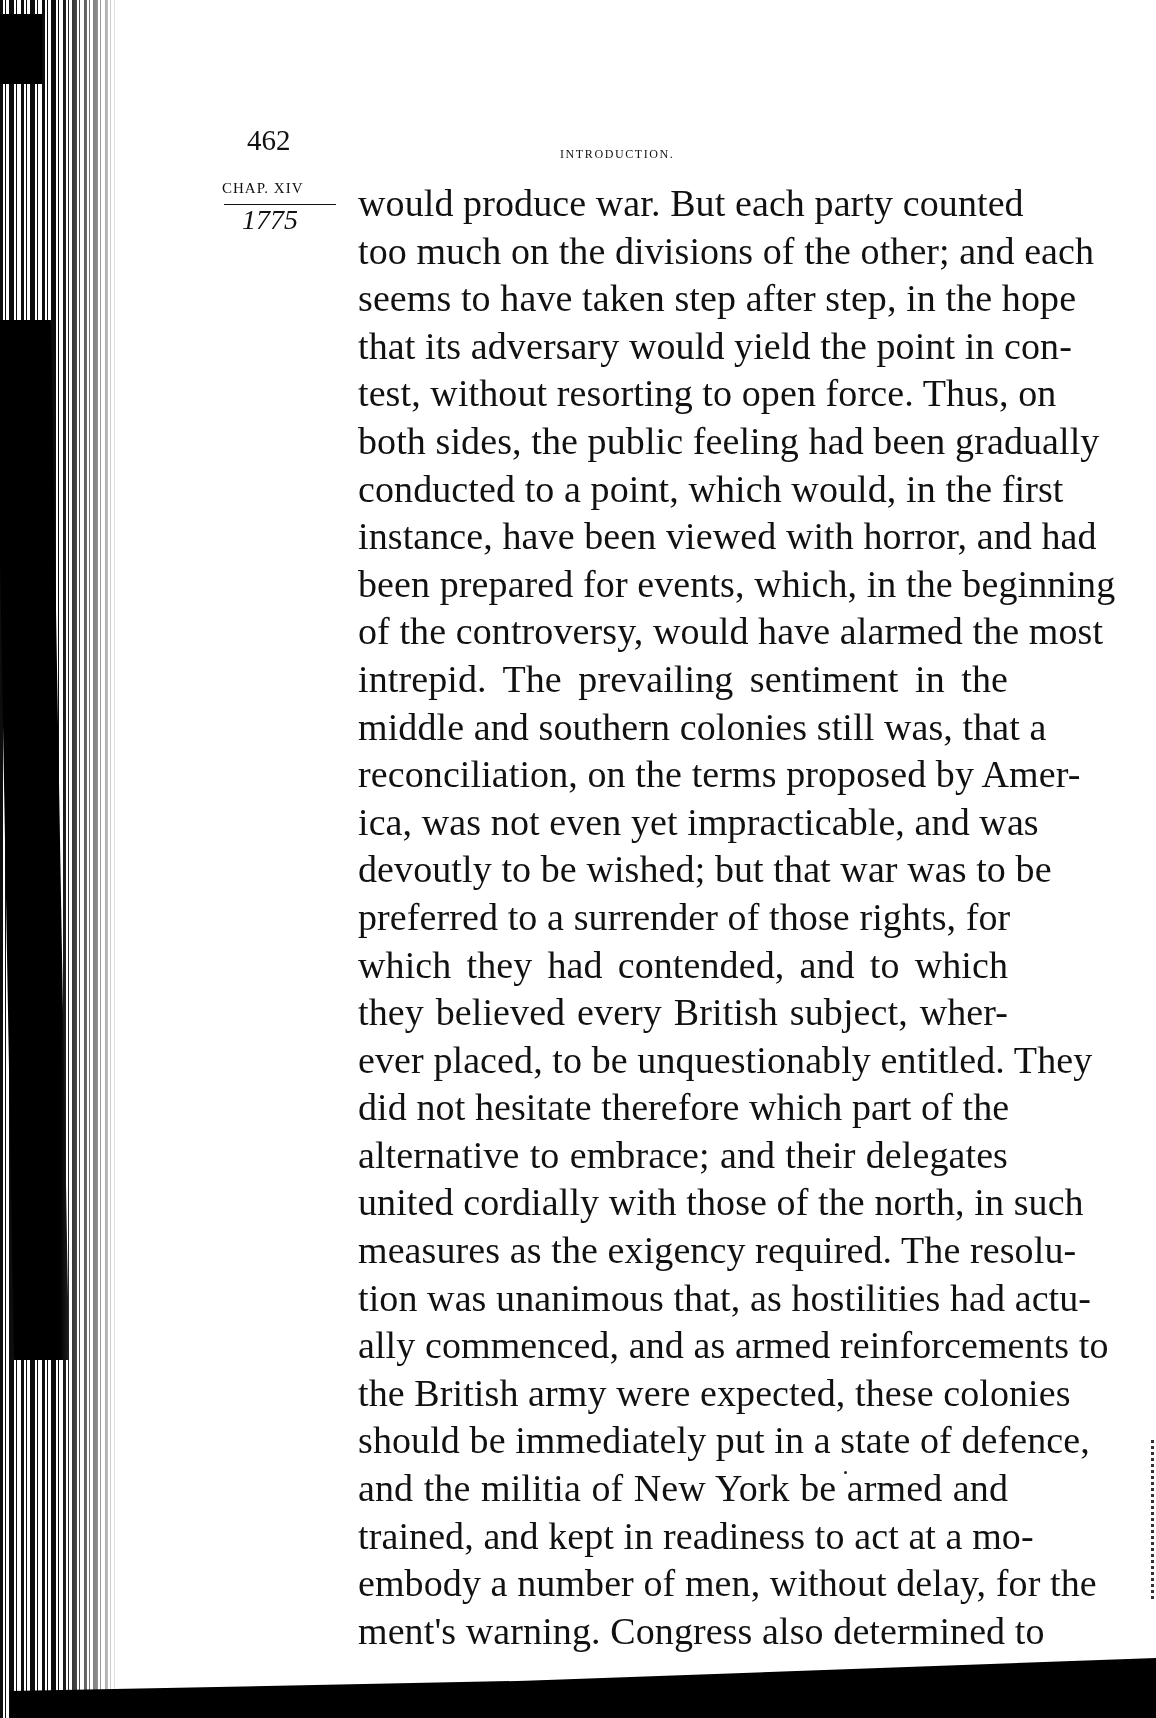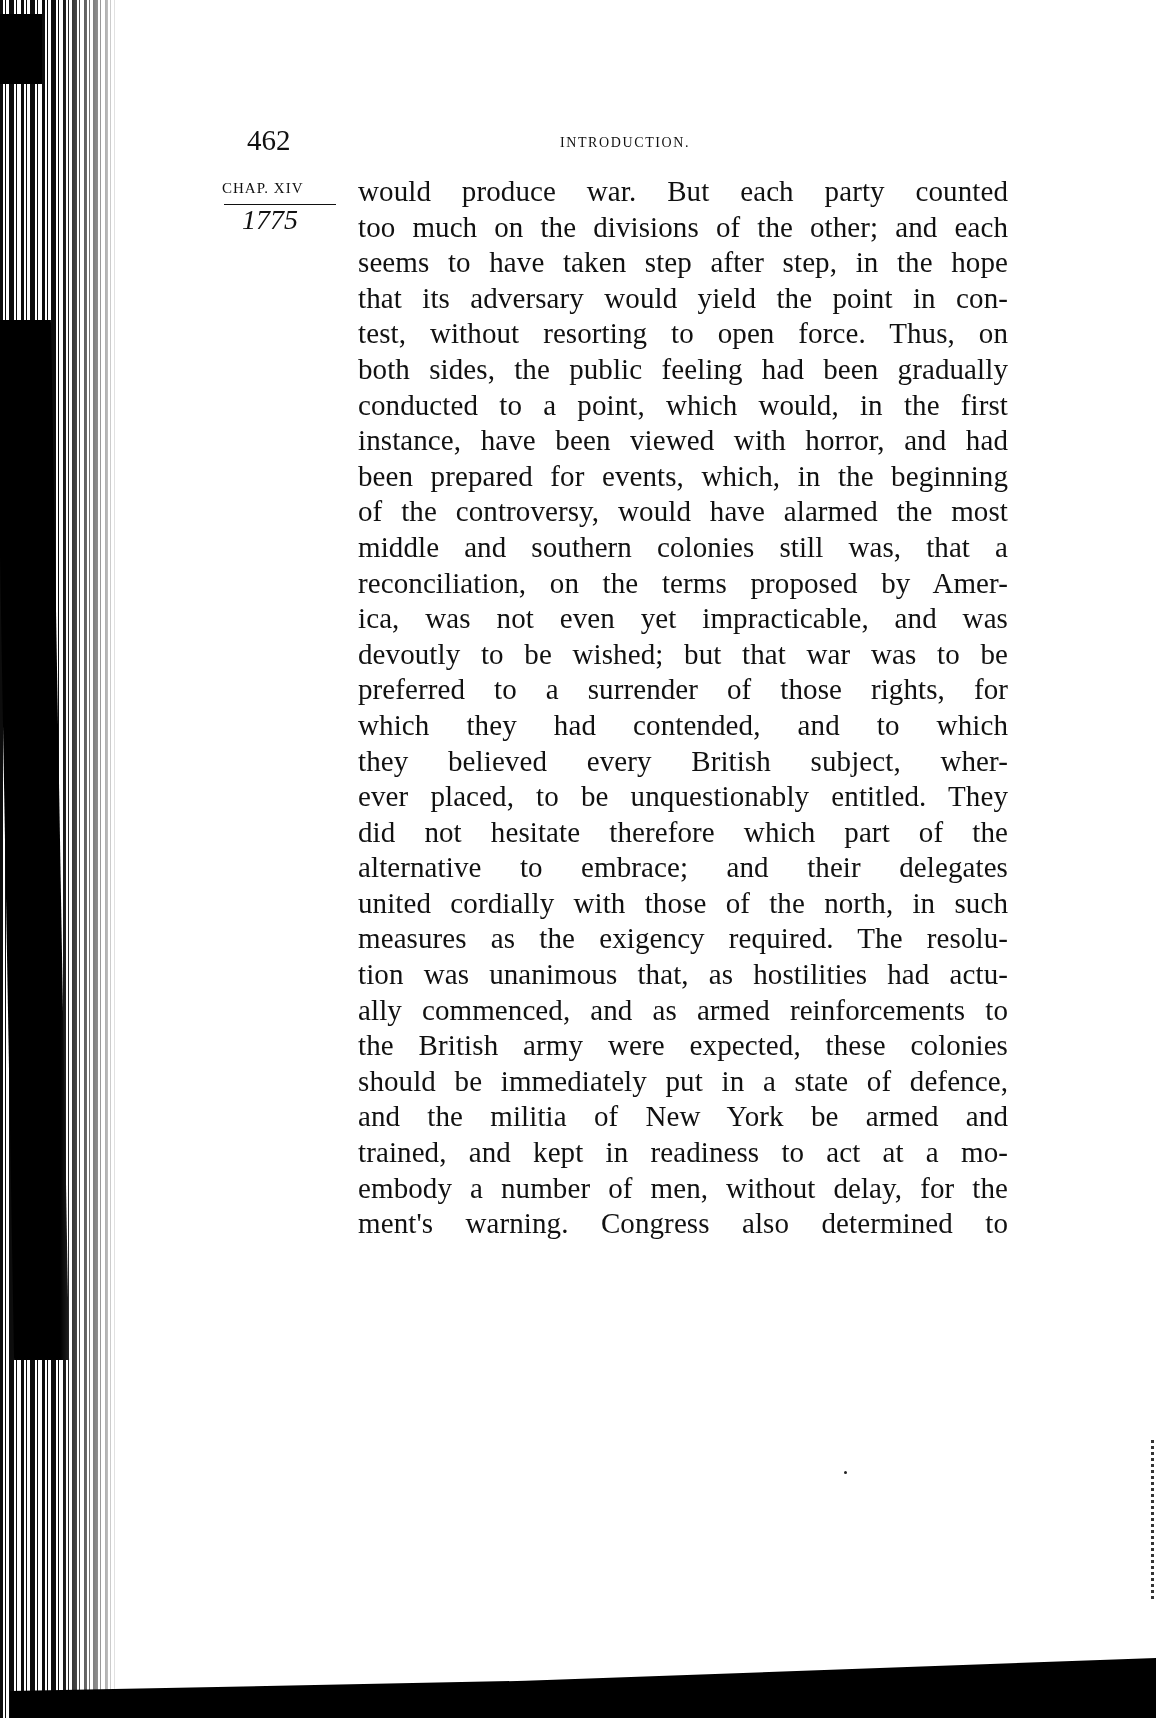--- a/index.html
+++ b/index.html
@@ -95,22 +95,22 @@
     .page-number {
       position: absolute;
       left: 0;
       top: 0;
       font-size: 29px;
       letter-spacing: 0px;
     }
     .head-title {
       position: absolute;
       left: 313px;
-      top: 11px;
-      font-size: 14px;
+      top: 23px;
+      font-size: 12px;
       letter-spacing: 1.6px;
       font-variant: small-caps;
       text-transform: uppercase;
     }
 
     .margin-note {
       position: absolute;
       left: 222px;
       top: 177px;
       width: 118px;
@@ -135,27 +135,28 @@
     }
 
     .body-text {
       position: absolute;
       left: 358px;
       top: 174px;
       width: 650px;
     }
     .line {
       display: block;
-      font-size: 29px;
+      font-size: 38px;
       line-height: 35.6px;
       height: 35.6px;
       white-space: nowrap;
       text-align: justify;
       text-align-last: justify;
       letter-spacing: 0.1px;
+      margin-top: 12px;
     }
     .line.last {
       text-align-last: justify;
     }
   </style>
 </head>
 <body>
 
 <div class="gutter"></div>
 <div class="gutter-top"></div>
@@ -180,20 +181,21 @@
   <span class="line">would produce war.  But each party counted</span>
   <span class="line">too much on the divisions of the other; and each</span>
   <span class="line">seems to have taken step after step, in the hope</span>
   <span class="line">that its adversary would yield the point in con-</span>
   <span class="line">test, without resorting to open force.  Thus, on</span>
   <span class="line">both sides, the public feeling had been gradually</span>
   <span class="line">conducted to a point, which would, in the first</span>
   <span class="line">instance, have been viewed with horror, and had</span>
   <span class="line">been prepared for events, which, in the beginning</span>
   <span class="line">of the controversy, would have alarmed the most</span>
+  <span class="line">intrepid.  The prevailing sentiment in the</span>
   <span class="line">middle and southern colonies still was, that a</span>
   <span class="line">reconciliation, on the terms proposed by Amer-</span>
   <span class="line">ica, was not even yet impracticable, and was</span>
   <span class="line">devoutly to be wished; but that war was to be</span>
   <span class="line">preferred to a surrender of those rights, for</span>
   <span class="line">which they had contended, and to which</span>
   <span class="line">they believed every British subject, wher-</span>
   <span class="line">ever placed, to be unquestionably entitled.  They</span>
   <span class="line">did not hesitate therefore which part of the</span>
   <span class="line">alternative to embrace; and their delegates</span>

